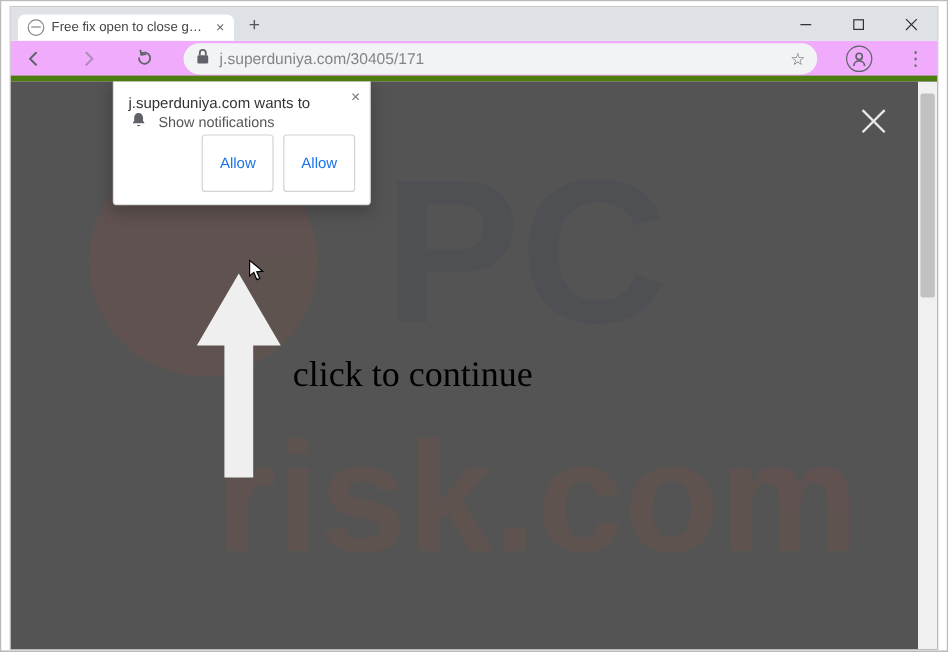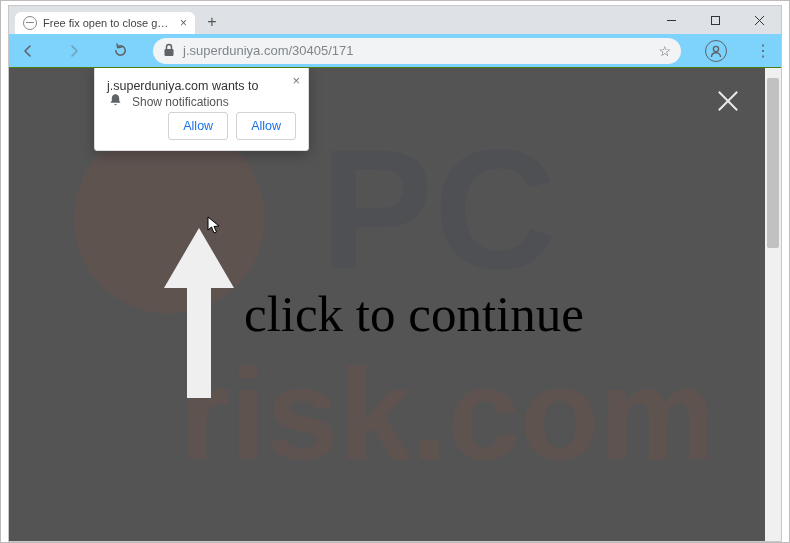--- a/index.html
+++ b/index.html
@@ -88,22 +88,22 @@
       width: 44px;
       display: flex;
       align-items: center;
       justify-content: center;
       color: #333;
       font-size: 11px;
       cursor: pointer;
     }
     .addrbar {
       height: 34px;
-      background: #7dd3fc;
-      border-bottom: 1px solid #4d7c0f;
+      background: #f0abfc;
+      border-bottom: 5px solid #4d7c0f;
       display: flex;
       align-items: center;
       padding: 0 6px;
       gap: 20px;
     }
     .nav-icon {
       width: 26px;
       height: 26px;
       display: flex;
       align-items: center;
@@ -183,23 +183,23 @@
     .arrow {
       position: absolute;
       left: 150px;
       top: 150px;
       width: 80px;
       height: 190px;
     }
     .click-text {
       position: absolute;
       left: 235px;
-      top: 217px;
+      top: 228px;
       font-family: "Times New Roman", serif;
-      font-size: 51px;
+      font-size: 30px;
       color: #000;
     }
     .cursor {
       position: absolute;
       left: 198px;
       top: 148px;
       width: 14px;
       height: 18px;
       pointer-events: none;
     }
@@ -234,21 +234,21 @@
     .perm-buttons {
       display: flex;
       justify-content: flex-end;
       gap: 8px;
     }
     .perm-btn {
       border: 1px solid #d0d4d9;
       background: #fff;
       color: #1a73e8;
       font-size: 12.5px;
-      padding: 6px 14px;
+      padding: 16px 14px;
       border-radius: 3px;
       cursor: pointer;
     }
     .perm-close {
       position: absolute;
       right: 8px;
       top: 6px;
       font-size: 13px;
       color: #777;
       cursor: pointer;

